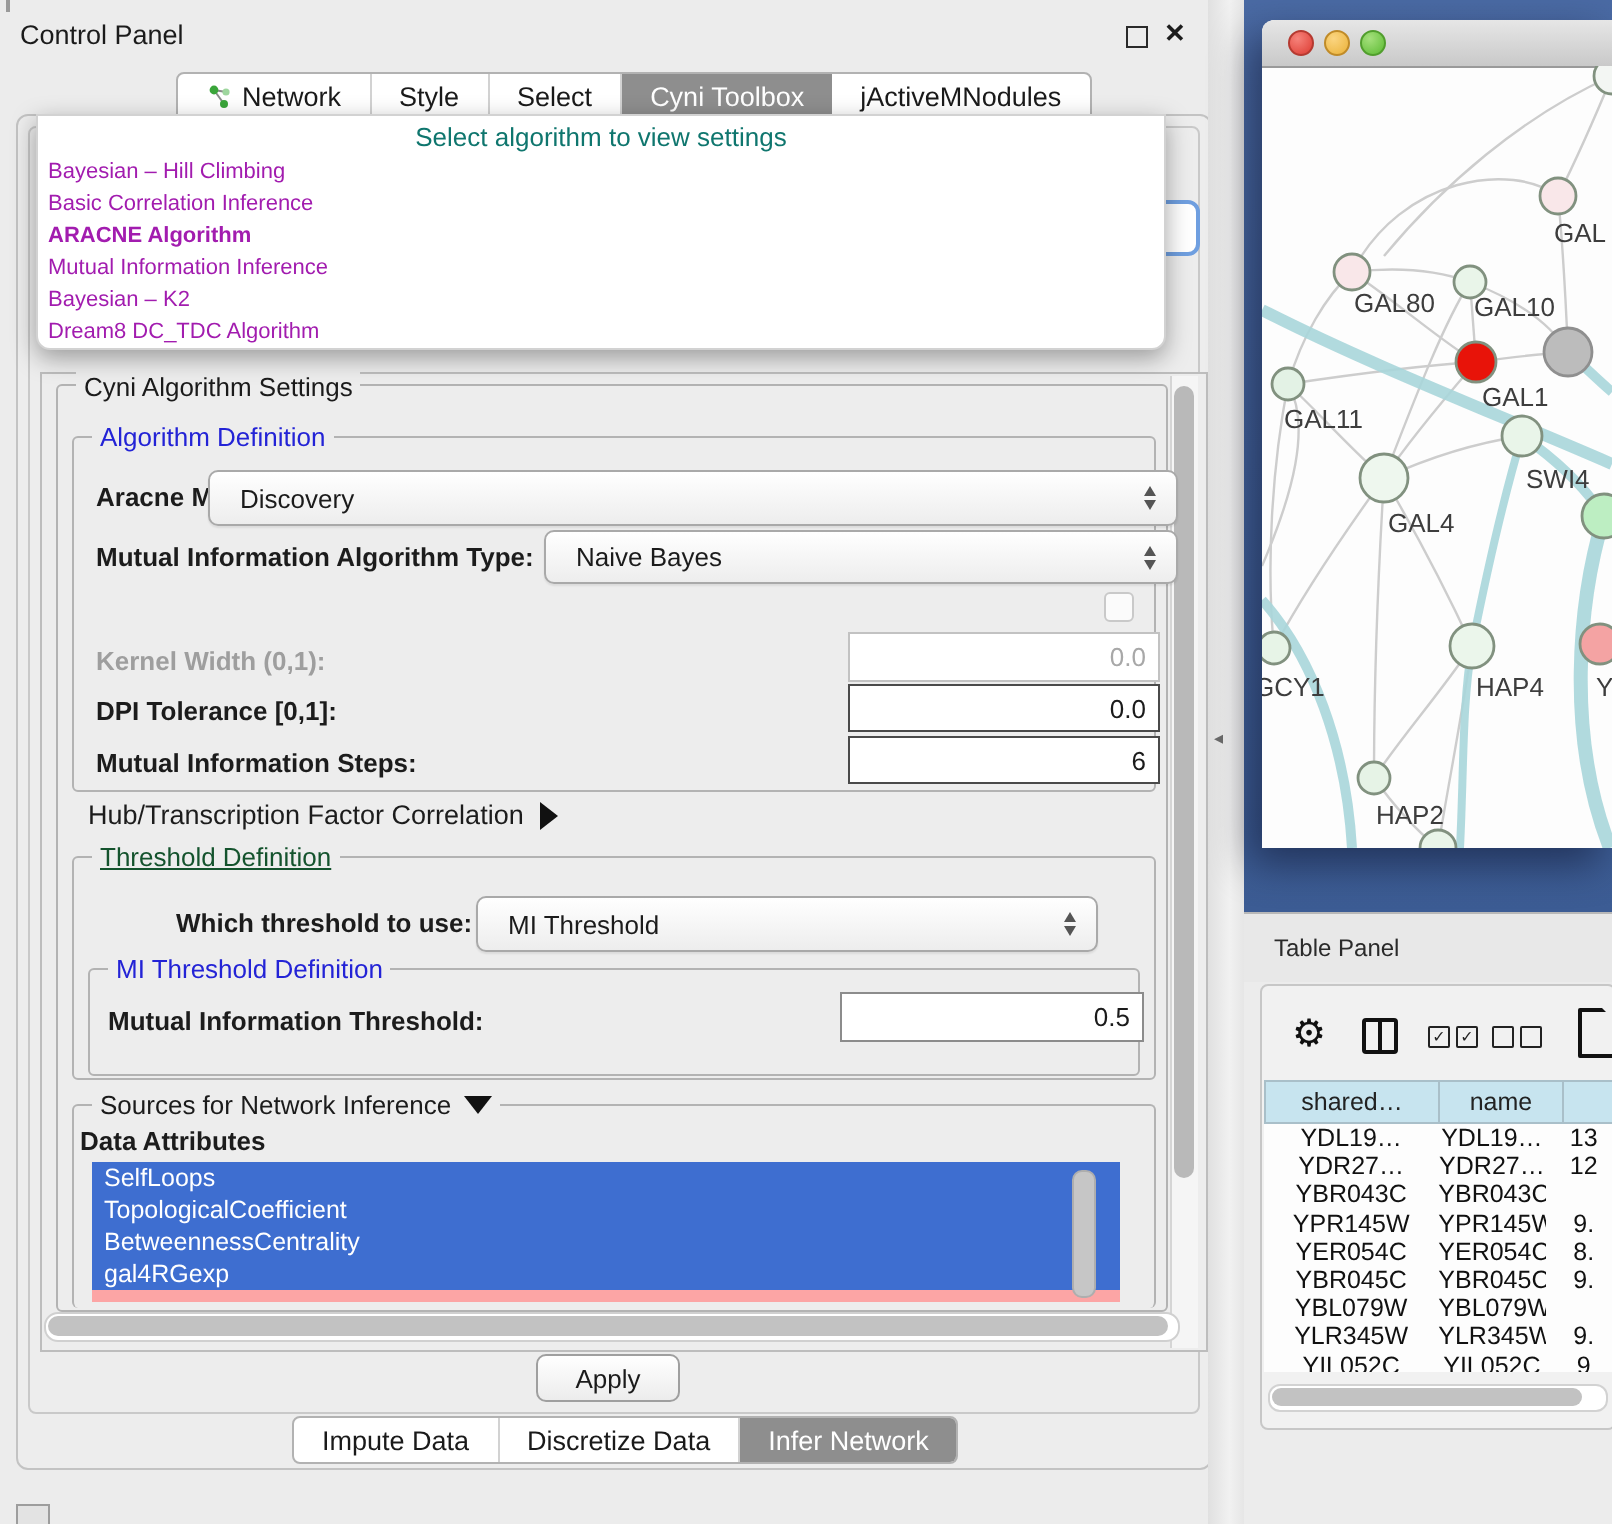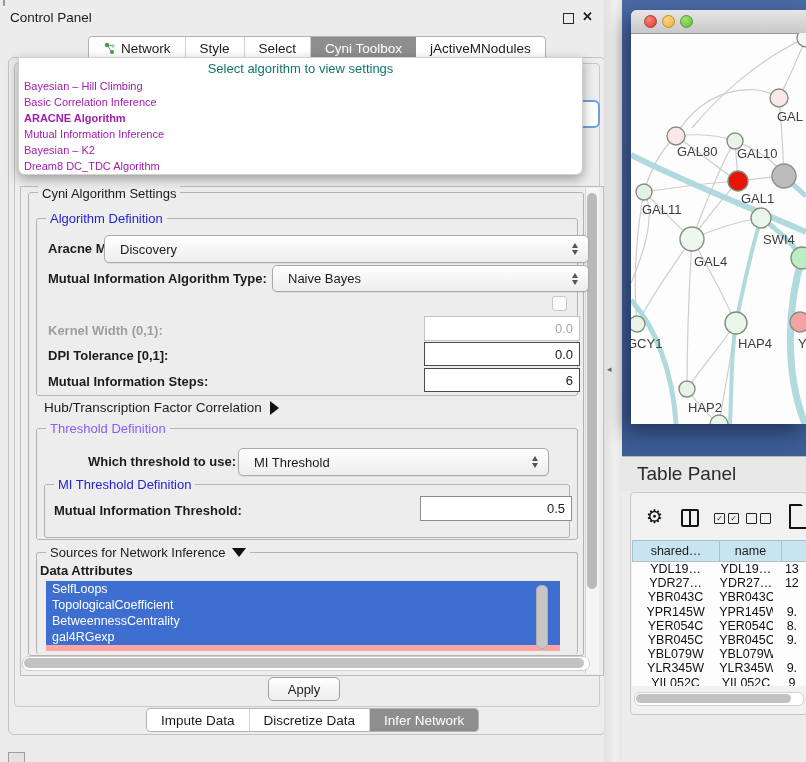--- a/index.html
+++ b/index.html
@@ -32,21 +32,21 @@
          border-radius:0 0 7px 7px;box-shadow:0 4px 12px rgba(0,0,0,.35);z-index:8;}
   .popup-prompt{left:0;top:3px;width:100%;text-align:center;font-size:13px;color:#0f766e;}
   .dd-item{height:16px;line-height:16px;padding-left:5px;font-size:11px;color:#a21caf;}
   .dd-item.bold{font-weight:bold;}
   #dd-items{position:absolute;left:0;top:20px;width:100%;}
 
   
   .scrollpane{left:20px;top:186px;width:582px;height:488px;border:1px solid #bdbdbd;background:#ededed;overflow:hidden;}
   .groupbox{position:absolute;border:1px solid #b3b3b3;border-radius:3px;}
   .grouptitle{position:absolute;font-size:13px;background:#ededed;padding:0 4px;white-space:nowrap;}
-  .blue{color:#2323d6;} .green{color:#8b5cf6;}
+  .blue{color:#2323d6;} .green{color:#14532d;text-decoration:underline;}
 
   .flabel{position:absolute;font-size:13px;font-weight:bold;color:#1c1c1c;white-space:nowrap;}
   .flabel.dis{color:#9e9e9e;}
   .plain{font-weight:normal;font-size:13.5px;}
 
   .combo{position:absolute;background:linear-gradient(#ffffff,#ededed);border:1px solid #a9a9a9;border-radius:5px;
          font-size:13px;display:flex;align-items:center;padding-left:15px;box-shadow:0 1px 1px rgba(0,0,0,.08);}
   .spinner{position:absolute;right:9px;top:50%;transform:translateY(-50%);width:7px;height:12px;}
   .spinner:before,.spinner:after{content:"";position:absolute;left:0;border-left:3.5px solid transparent;border-right:3.5px solid transparent;}
   .spinner:before{top:0;border-bottom:5px solid #555;}
@@ -89,21 +89,21 @@
           box-shadow:-6px 8px 20px rgba(0,0,20,.45);}
   .netwin-titlebar{left:0;top:0;width:100%;height:23px;background:linear-gradient(#e6e6e6,#c9c9c9);
                    border-bottom:1px solid #9a9a9a;border-radius:6px 0 0 0;}
   .light{position:absolute;top:5px;width:11px;height:11px;border-radius:50%;}
   .light.red{left:13px;background:radial-gradient(circle at 35% 30%,#f6837b,#dd3b32);border:1px solid #b53a31;}
   .light.yellow{left:31px;background:radial-gradient(circle at 35% 30%,#fbd581,#eab239);border:1px solid #c08b28;}
   .light.green{left:49px;background:radial-gradient(circle at 35% 30%,#a5e07c,#5cbb33);border:1px solid #519e2d;}
 
   .tp-bar{left:622px;top:456px;width:184px;height:34px;background:#e8e8e8;border-top:1px solid #b8b8b8;
           display:flex;align-items:center;}
-  .tp-title{margin-left:15px;font-size:19px;color:#2a2a2a;}
+  .tp-title{margin-left:15px;font-size:12px;color:#2a2a2a;}
 
   .tcard{left:630px;top:492px;width:176px;height:221px;background:#f1f1f1;border:1px solid #c7c7c7;border-radius:4px;}
   .gear{left:646px;top:505px;font-size:19px;color:#111;}
   .splitcols{left:681px;top:509px;width:14px;height:14px;border:2px solid #111;border-radius:2px;}
   .splitcols:before{content:"";position:absolute;left:6px;top:0;width:2px;height:14px;background:#111;}
   .cb{position:absolute;width:9px;height:9px;border:1.5px solid #222;border-radius:1px;font-size:8px;line-height:9px;text-align:center;color:#222;}
   .doc-icon{left:789px;top:504px;width:15px;height:21px;border:2px solid #111;border-radius:1px;background:#f1f1f1;}
   .doc-icon:before{content:"";position:absolute;right:-2px;top:-2px;border-left:7px solid transparent;border-top:7px solid #f1f1f1;}
 
   .thead{left:632px;top:540px;height:22px;display:flex;}

